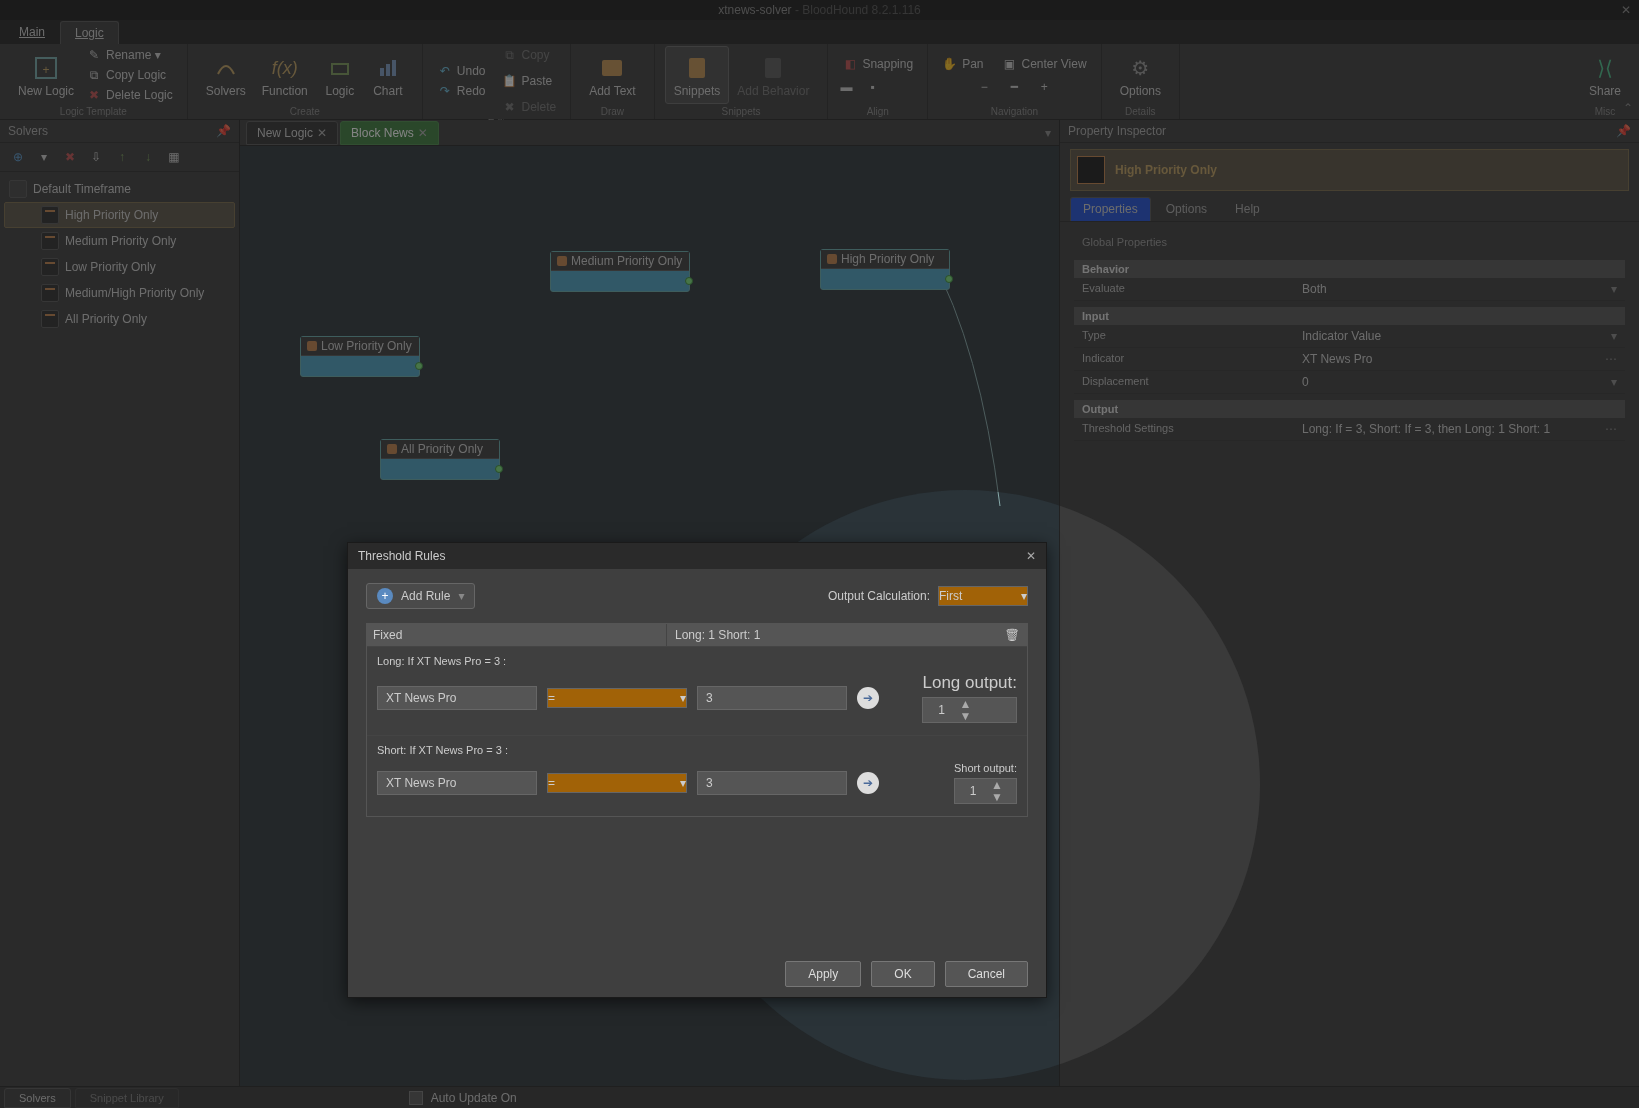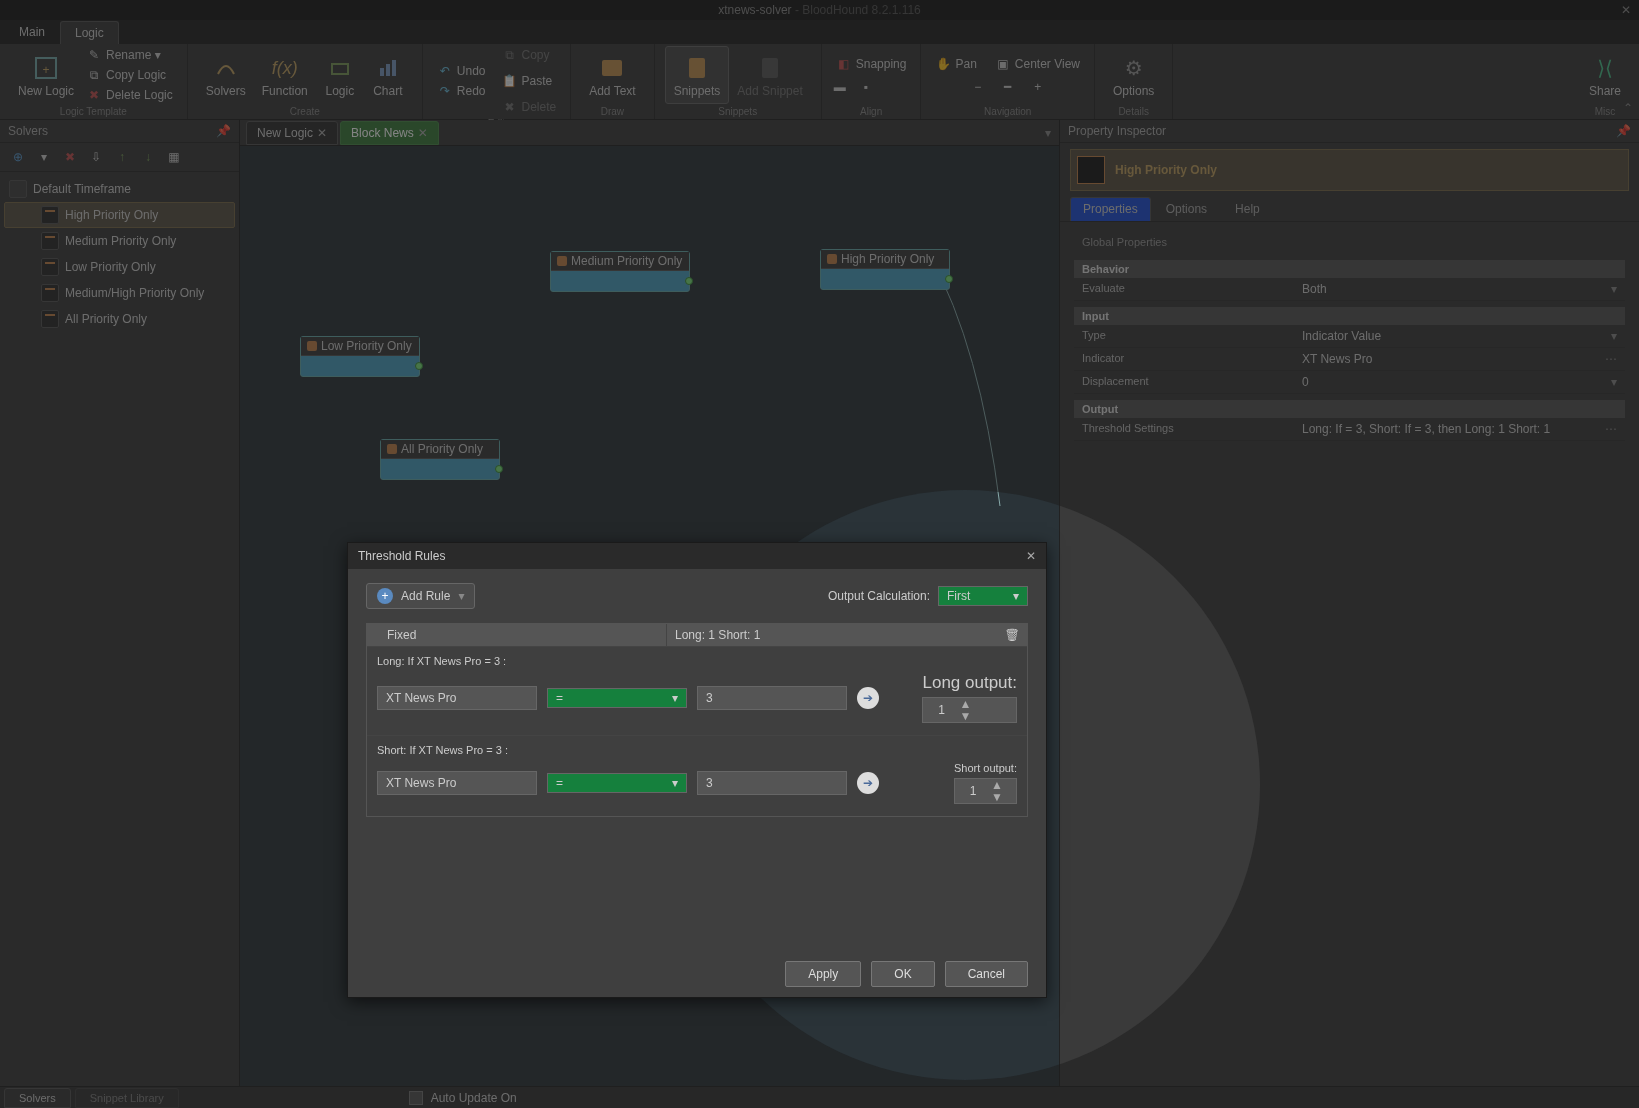--- a/index.html
+++ b/index.html
@@ -2,21 +2,21 @@
 <html><head>
 <meta charset="utf-8">
 <style>
 * { margin:0; padding:0; box-sizing:border-box; font-family:"Segoe UI",Tahoma,sans-serif; font-size:12px; }
 body { background:#3a3a3a; color:#ccc; width:1639px; height:1108px; overflow:hidden; position:relative; }
 .titlebar { height:20px; background:#1a1a1a; display:flex; align-items:center; position:relative; }
 .titlebar .title { position:absolute; left:50%; transform:translateX(-50%); color:#888; font-size:11px; }
 .titlebar .title .dim { color:#555; }
 .titlebar .close { position:absolute; right:8px; color:#888; cursor:pointer; }
 .menubar { height:24px; background:#222; display:flex; align-items:flex-end; padding-left:4px; }
-.menutab { padding:4px 14px; color:#ccc; cursor:pointer; border:1px solid transparent; }
+.menutab { padding:4px 14px; color:#ccc; cursor:pointer; border:1px solid transparent;text-decoration:underline; }
 .menutab.active { background:#3a3a3a; border:1px solid #555; border-bottom:none; border-radius:3px 3px 0 0; }
 .ribbon { height:76px; background:#3a3a3a; border-bottom:1px solid #222; display:flex; position:relative; }
 .rgroup { display:flex; flex-direction:column; padding:2px 10px; border-right:1px solid #2a2a2a; }
 .rgroup .row { display:flex; flex:1; }
 .rgroup .lbl { text-align:center; font-size:10px; color:#888; padding-top:2px; }
 .rbtn { display:flex; flex-direction:column; align-items:center; justify-content:center; padding:2px 8px; cursor:pointer; color:#ccc; }
 .rbtn.disabled { opacity:.4; }
 .rico { width:32px; height:32px; display:flex; align-items:center; justify-content:center; }
 .small-btn { display:flex; align-items:center; gap:4px; padding:1px 4px; color:#ccc; font-size:11px; cursor:pointer; }
 .small-btn.disabled { opacity:.4; }
@@ -68,24 +68,24 @@
 .status .auto .chk { width:14px; height:14px; background:#555; border:1px solid #777; }
 .dialog { position:absolute; left:347px; top:542px; width:700px; background:#3f3f3f; border:1px solid #1a1a1a; box-shadow:0 4px 16px rgba(0,0,0,.6); z-index:5; }
 .dlghdr { background:#2a2a2a; padding:6px 10px; display:flex; justify-content:space-between; color:#ccc; }
 .dlghdr .x { cursor:pointer; color:#aaa; }
 .dlgbody { padding:14px 18px; }
 .dlgtop { display:flex; justify-content:space-between; align-items:center; margin-bottom:14px; }
 .addrule { display:flex; align-items:center; gap:8px; background:#4a4a4a; border:1px solid #666; padding:4px 10px; border-radius:3px; cursor:pointer; }
 .addrule .plus { width:16px; height:16px; border-radius:50%; background:#5a8ac0; display:flex; align-items:center; justify-content:center; color:#fff; }
 .addrule .dd { color:#888; }
 .outcalc { display:flex; align-items:center; gap:8px; }
-.sel { background:#15803d; border:1px solid #666; padding:2px 8px; display:flex; justify-content:space-between; align-items:center; }
+.sel { background:#a16207; border:1px solid #666; padding:2px 0; display:flex; justify-content:space-between; align-items:center; }
 .ruletbl { border:1px solid #555; }
 .ruletblhdr { display:flex; background:#555; }
-.ruletblhdr .c1 { flex:0 0 300px; padding:4px 20px; border-right:1px solid #444; }
+.ruletblhdr .c1 { flex:0 0 300px; padding:4px 6px; border-right:1px solid #444; }
 .ruletblhdr .c2 { flex:1; padding:4px 8px; }
 .ruletblhdr .c3 { flex:0 0 30px; text-align:center; cursor:pointer; padding:4px; }
 .rulegrp { padding:8px 10px 12px; border-top:1px solid #444; }
 .rulegrp .rlbl { color:#ccc; font-size:11px; margin-bottom:6px; }
 .rulerow { display:flex; align-items:center; gap:10px; }
 .txt { background:#555; border:1px solid #666; padding:4px 8px; color:#ccc; }
 .spin { display:flex; align-items:center; background:#555; border:1px solid #666; }
 .spin input { width:36px; background:transparent; border:none; color:#ccc; text-align:center; padding:3px 0; outline:none; }
 .spin .ud { display:flex; flex-direction:column; font-size:7px; line-height:1; color:#aaa; cursor:pointer; }
 .circlebtn { width:22px; height:22px; border-radius:50%; background:#ddd; display:flex; align-items:center; justify-content:center; color:#4a6a9a; cursor:pointer; }
@@ -222,21 +222,21 @@
             </svg>
           </div>
           <span>Snippets</span>
         </div>
       <div class="rbtn disabled">
           <div class="rico">
             <svg width="28" height="28">
               <rect x="6" y="4" width="16" height="20" fill="#888" rx="2"></rect>
             </svg>
           </div>
-          <span>Add Snippet</span>
+          <span>Add Behavior</span>
         </div>
     </div>
     <div class="lbl">Snippets</div>
   </div>
   <div class="rgroup">
     <div class="row">
       <div style="display:flex;flex-direction:column;justify-content:center;gap:6px">
         <div class="small-btn">
             <span class="sico" style="color:#c05050">◧</span>
             <span>Snapping</span>

